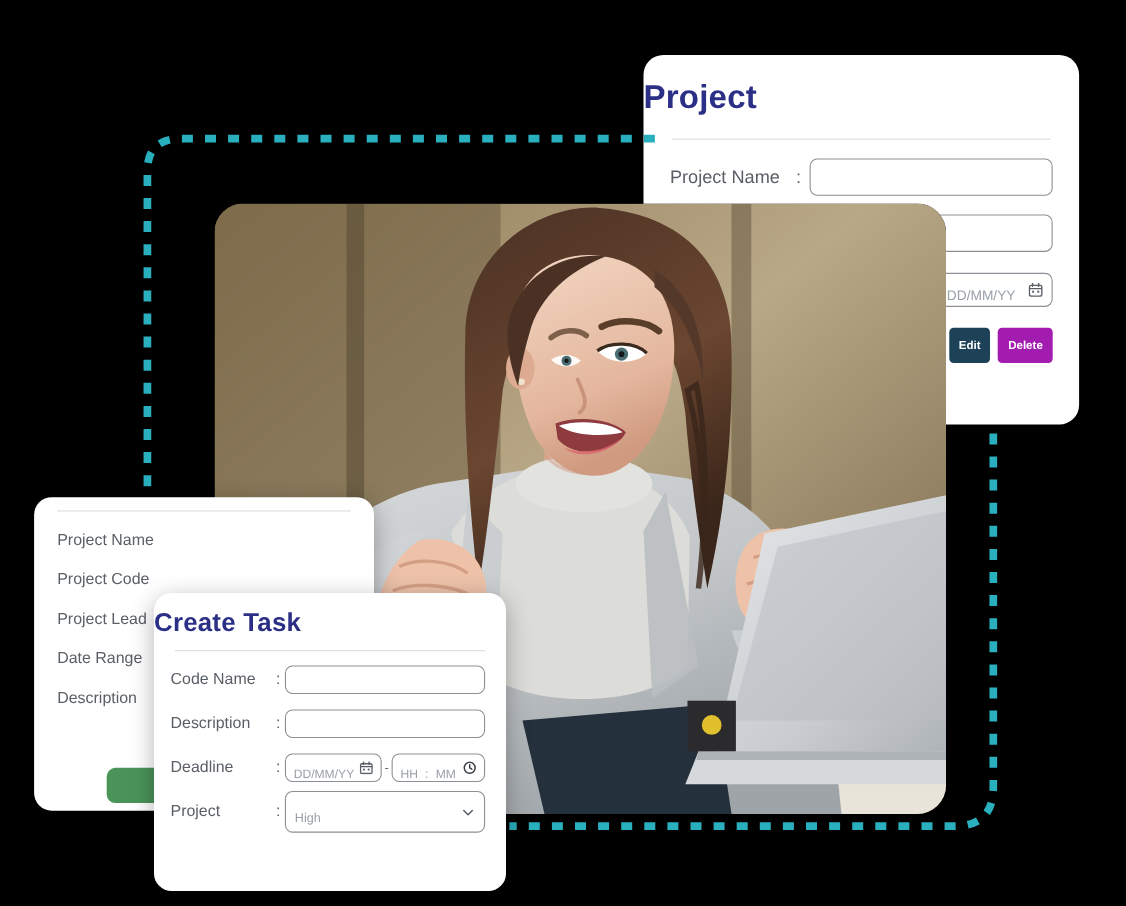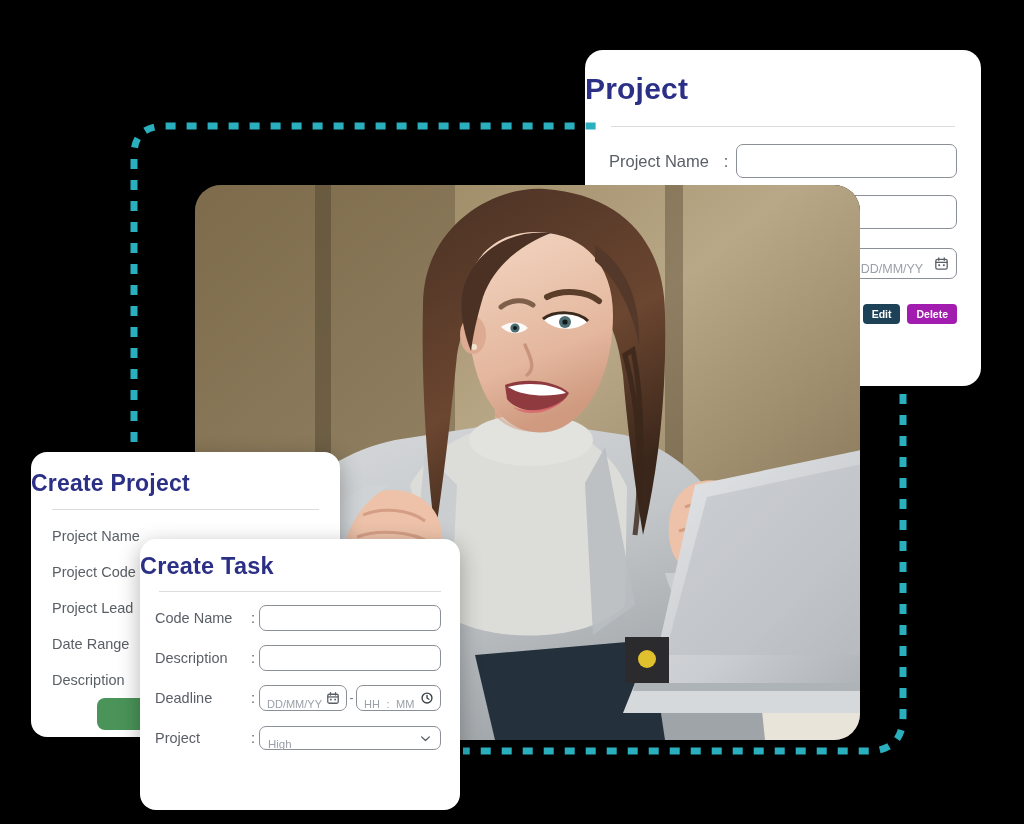--- a/index.html
+++ b/index.html
@@ -136,21 +136,21 @@
   #project-card .card-title { font-size: 30px; margin-top: 22px; }
   #project-card .card-rule { width: 344px; margin-top: 20px; }
   #project-card .body { padding: 0 24px; }
   #project-card .field-row { margin-top: 17px; height: 34px; }
   #project-card .field-label { font-size: 16.5px; width: 112px; }
   #project-card .field-colon { font-size: 16.5px; width: 22px; }
   #project-card .txtbox { width: 232px; height: 34px; }
   #project-card .minibox { width: 112px; height: 31px; padding: 0 8px; font-size: 12.5px; justify-content: space-between; }
   #project-card .dash-sep { width: 14px; font-size: 14px; }
   #project-card .action-btns { display: flex; gap: 7px; align-items: center; }
-  #project-card .action-btns .btn { height: 20px; font-size: 10.5px; padding: 0 9px; border-radius: 4px; }
+  #project-card .action-btns .btn { height: 32px; font-size: 10.5px; padding: 0 9px; border-radius: 4px; }
   #done-button {
     position: absolute;
     left: 50%;
     transform: translateX(-50%);
     top: 277px;
     width: 142px;
     height: 41px;
     font-size: 20px;
     border: none;
     cursor: pointer;
@@ -196,21 +196,21 @@
   #create-task-card .card-rule { width: 282px; margin-top: 11px; }
   #create-task-card .body { padding: 0 15px; }
   #create-task-card .field-row { margin-top: 12px; height: 28px; }
   #create-task-card .field-label { font-size: 14.5px; width: 92px; }
   #create-task-card .field-colon { font-size: 14.5px; width: 12px; }
   #create-task-card .txtbox { width: 182px; height: 26px; }
   #create-task-card .minibox { height: 26px; padding: 0 7px; font-size: 11px; justify-content: space-between; }
   #create-task-card .mb-date { width: 88px; }
   #create-task-card .mb-time { width: 85px; }
   #create-task-card .dash-sep { width: 9px; font-size: 12px; }
-  #create-task-card .sel { width: 182px; height: 24px; padding: 0 8px; font-size: 11.5px; justify-content: space-between; }
+  #create-task-card .sel { width: 182px; height: 38px; padding: 0 8px; font-size: 11.5px; justify-content: space-between; }
   #create-button {
     position: absolute;
     left: 50%;
     transform: translateX(-50%);
     top: 215px;
     width: 120px;
     height: 32px;
     font-size: 16px;
     border: none;
     cursor: pointer;
@@ -422,21 +422,20 @@
           <button class="btn" id="btn-edit" style="background: rgb(29, 66, 87);">Edit</button>
           <button class="btn" id="btn-delete" style="background: #a21caf;">Delete</button>
         </div>
       </div>
     </div>
 
     <button class="btn-primary" id="done-button" style="background: rgb(74, 148, 89);">Done</button>
   </div>
 
   <div class="card" id="create-project-card">
-    <div class="card-title" style="color: rgb(43, 47, 134);">Create Project</div>
     <div class="card-rule"></div>
     <div class="body">
       <div class="field-row">
         <span class="field-label">Project Name</span>
       </div>
       <div class="field-row">
         <span class="field-label">Project Code</span>
       </div>
       <div class="field-row">
         <span class="field-label">Project Lead</span>

